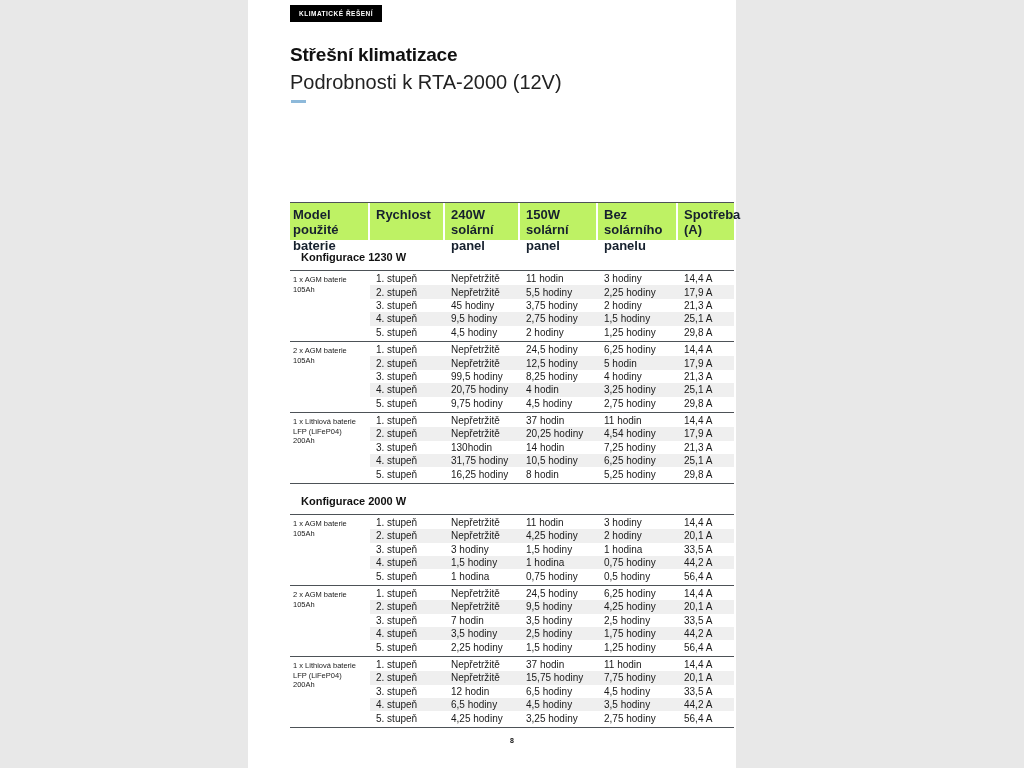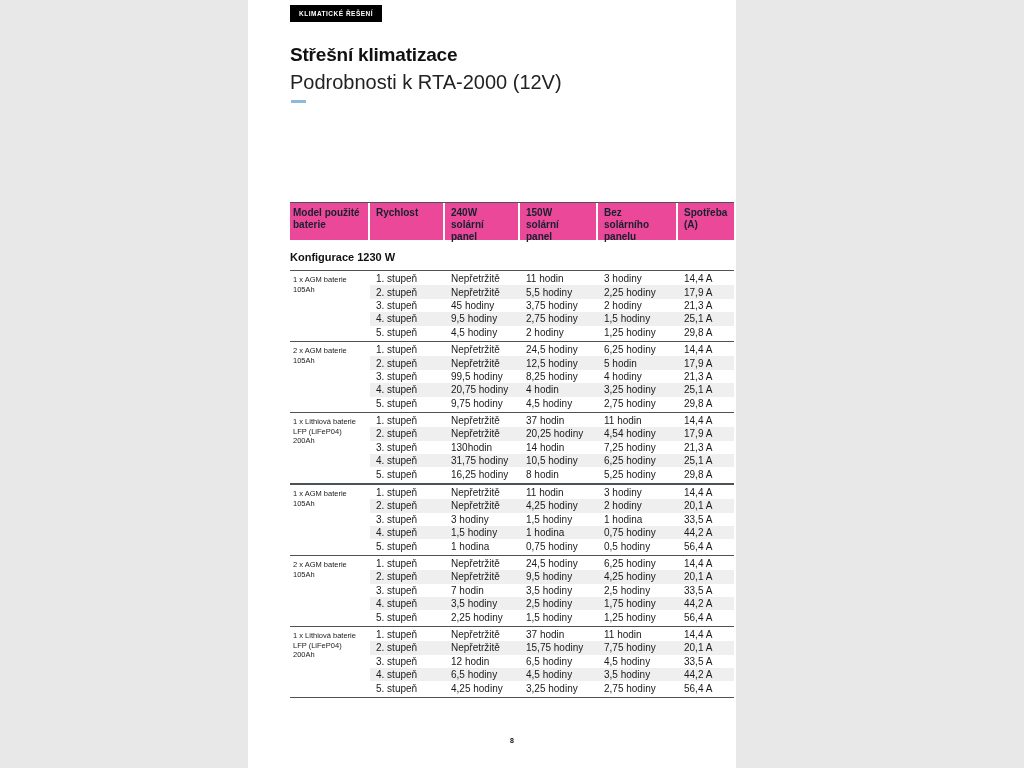--- a/index.html
+++ b/index.html
@@ -14,25 +14,25 @@
   .ac-img{position:absolute;left:73px;top:4px;width:58px;height:38px}
   .ac-body{position:absolute;left:0;top:2px;width:58px;height:32px;background:linear-gradient(160deg,#ffffff 30%,#eceff1 80%);border:1px solid #d8dbde;border-radius:8px;box-shadow:0 2px 3px rgba(0,0,0,.14)}
   .ac-vent{position:absolute;left:9px;top:9px;width:11px;height:6px;background:#3a3f44;border-radius:50%}
   .ac-base{position:absolute;left:4px;top:29px;width:50px;height:4px;background:#d2d6d9;border-radius:2px}
   .badge-black{position:absolute;left:140px;top:24px;background:#000;color:#fff;font-size:6px;font-weight:bold;letter-spacing:.3px;padding:4px 7px;white-space:nowrap}
   .badge-blue{position:absolute;left:140px;top:39px;background:#2397c8;color:#fff;font-size:6px;font-weight:bold;letter-spacing:.2px;padding:3px 5px;white-space:nowrap}
   .sku{position:absolute;left:87px;top:47px;font-size:6px;color:#555;white-space:nowrap}
   .pname{position:absolute;left:87px;top:56px;font-size:7.5px;font-weight:bold;white-space:nowrap}
   .table{position:absolute;left:42px;top:202px;width:444px}
   .thead{display:grid;grid-template-columns:80px 75px 75px 78px 80px 56px;border-top:1px solid #4d5257}
-  .th{background:#ec4899;color:#16202e;font-size:10px;font-weight:bold;padding:4px 4px 4px 6px;height:37px;white-space:pre-line;line-height:1.18;border-right:2px solid #fff}
+  .th{background:#bef264;color:#16202e;font-size:13px;font-weight:bold;padding:4px 4px 4px 6px;height:37px;white-space:pre-line;line-height:1.18;border-right:2px solid #fff}
   .th:last-child{border-right:none}
   .th:first-child{padding-left:3px}
   .section{border-bottom:1px solid #4d5257}
-  .section-title{font-size:11px;font-weight:bold;margin:11px 0 7px;color:#111}
+  .section-title{font-size:11px;font-weight:bold;margin:11px 11px 7px;color:#111}
   .group{display:flex;border-top:1px solid #4d5257;padding:1px 0 2px}
   .battery{width:80px;font-size:7.5px;line-height:1.3;padding:3px 2px 0 3px;white-space:pre-line;color:#1a1a1a}
   .rows{width:364px}
   .row{display:grid;grid-template-columns:75px 75px 78px 80px 56px;height:13.4px;align-items:center;font-size:10px;color:#1a1a1a}
   .row:nth-child(even){background:#efefef}
   .row span{padding-left:6px;white-space:nowrap;overflow:hidden}
   .page-num{position:absolute;left:0;width:528px;top:737px;text-align:center;font-size:7px;font-weight:bold;color:#111}
 </style>
 </head>
 <body>
@@ -185,20 +185,21 @@
                 <span>5. stupeň</span>
                 <span>16,25 hodiny</span>
                 <span>8 hodin</span>
                 <span>5,25 hodiny</span>
                 <span>29,8 A</span>
               </div>
             </div>
           </div>
         </div>
         <div class="section">
+          <div class="section-title">Konfigurace 2000 W</div>
           <div class="group">
             <div class="battery">1 x AGM baterie
 105Ah</div>
             <div class="rows">
               <div class="row">
                 <span>1. stupeň</span>
                 <span>Nepřetržitě</span>
                 <span>11 hodin</span>
                 <span>3 hodiny</span>
                 <span>14,4 A</span>

